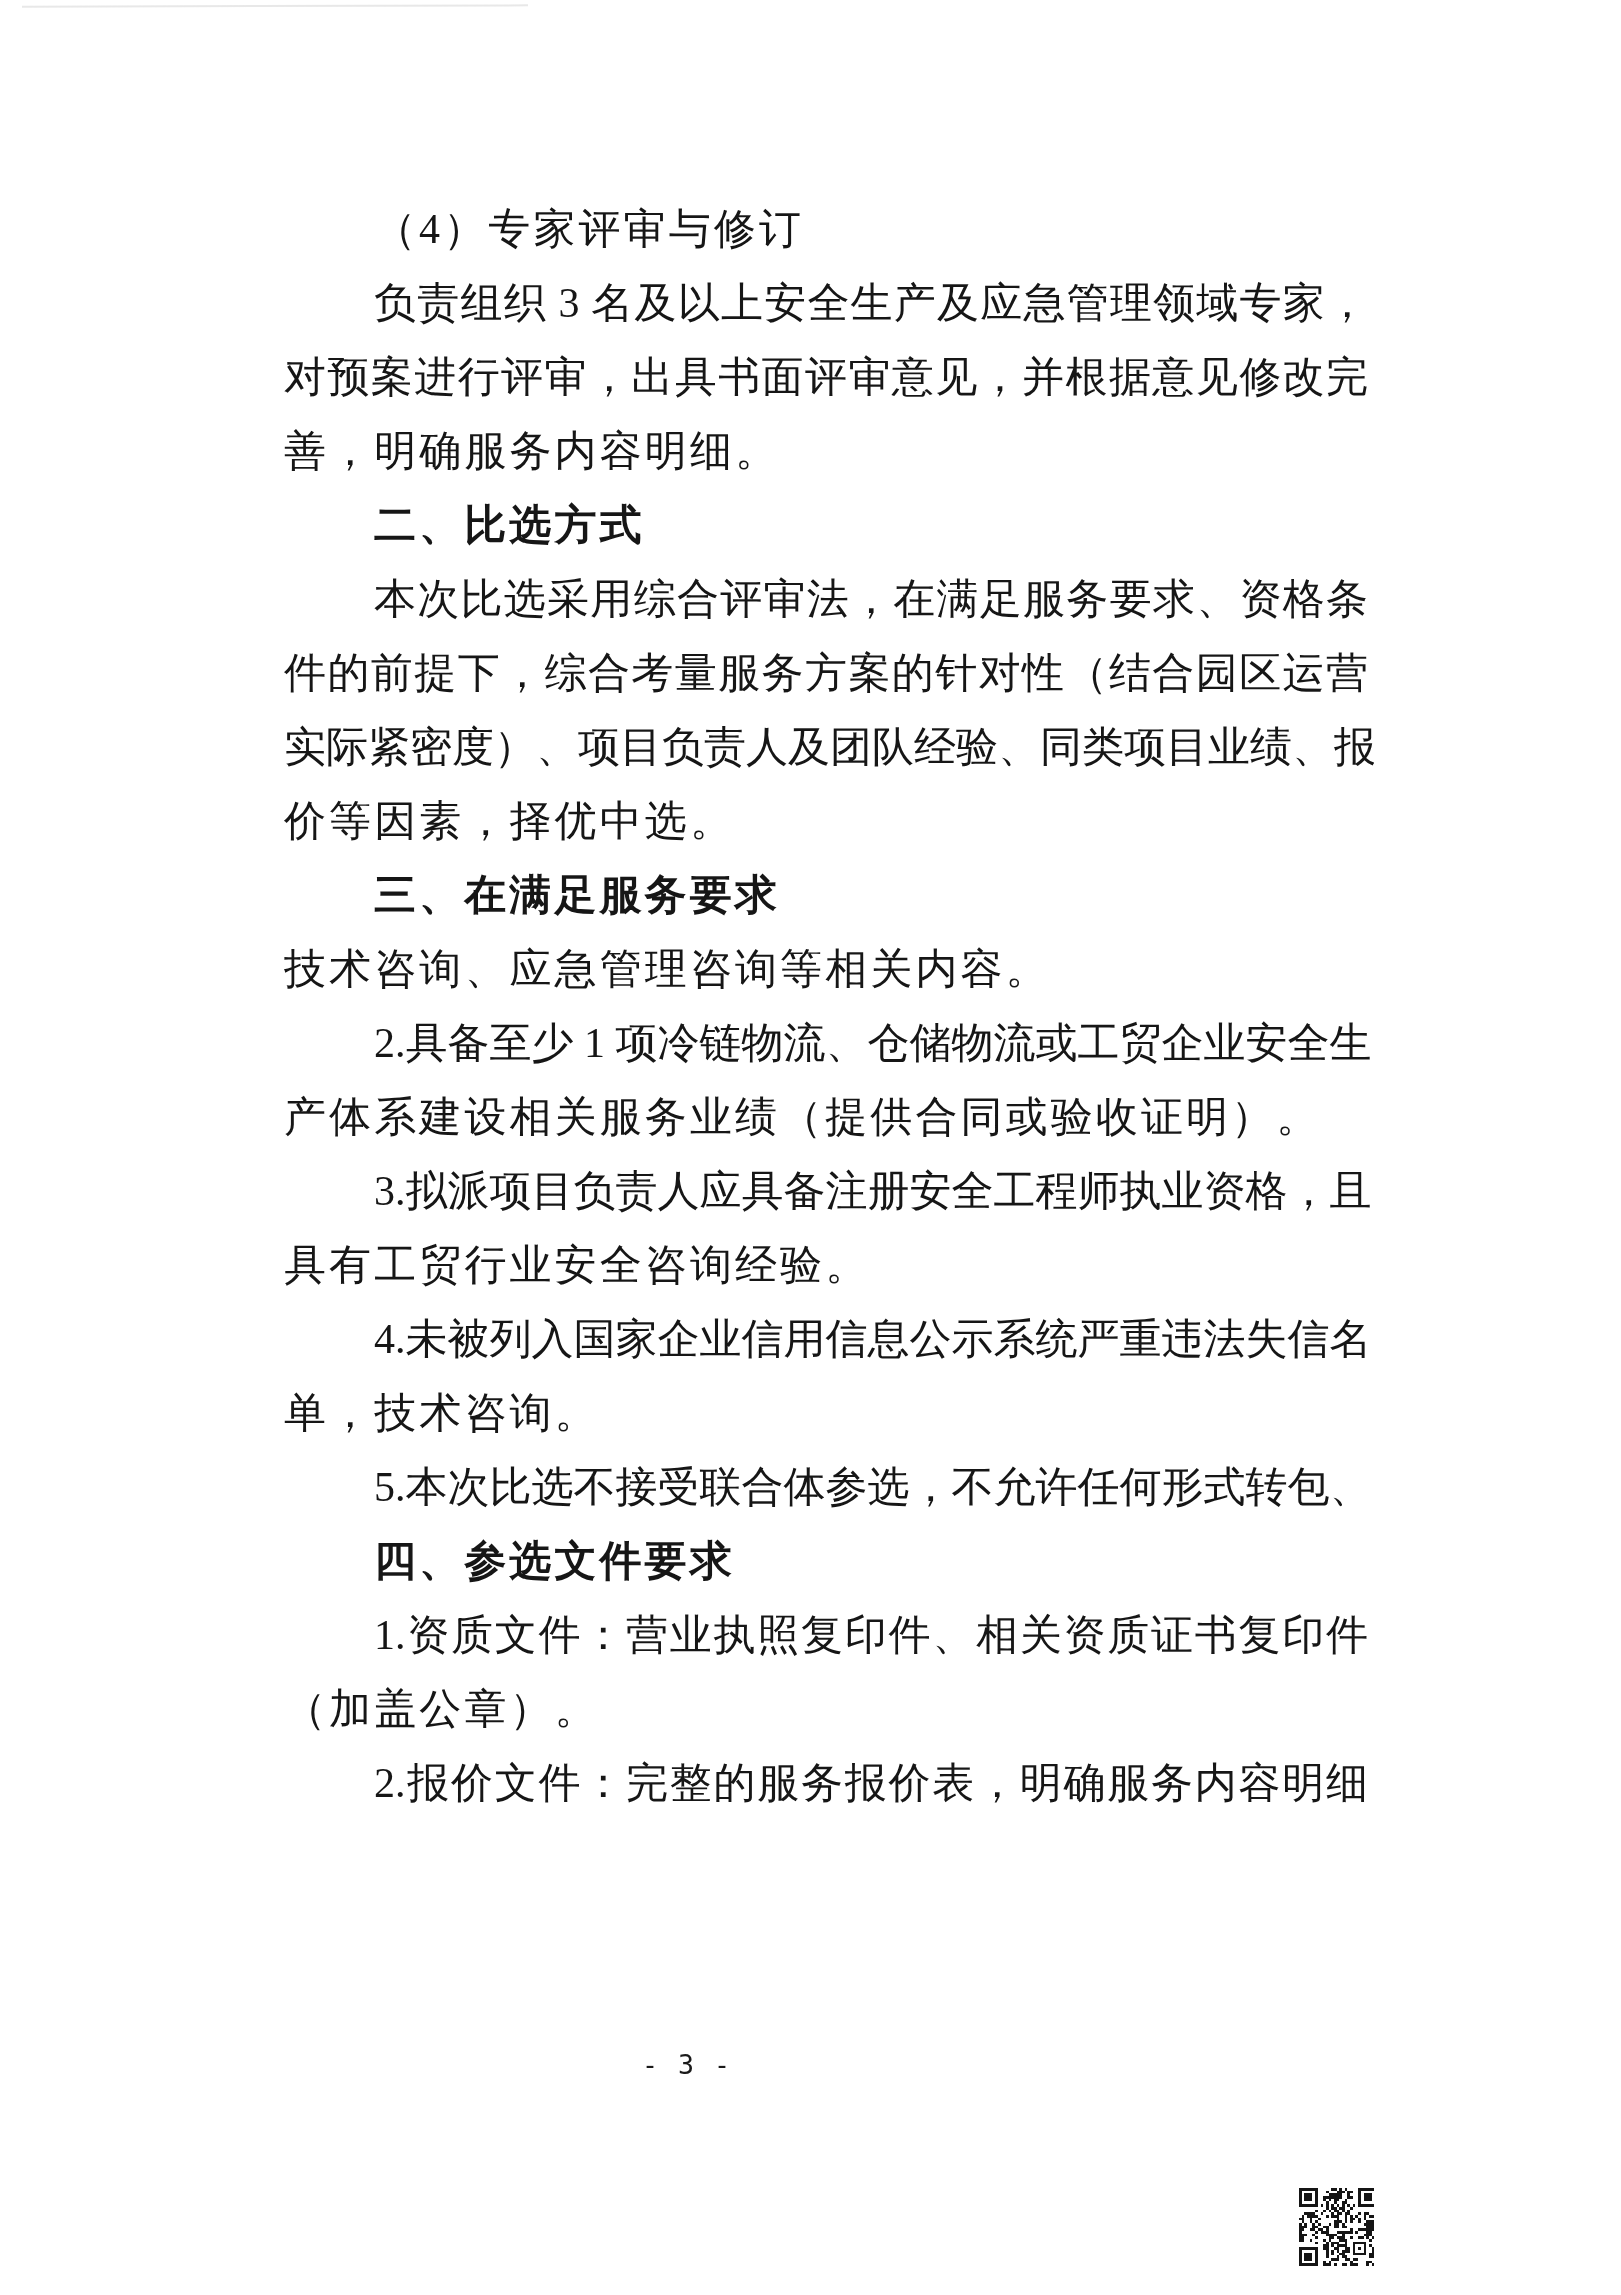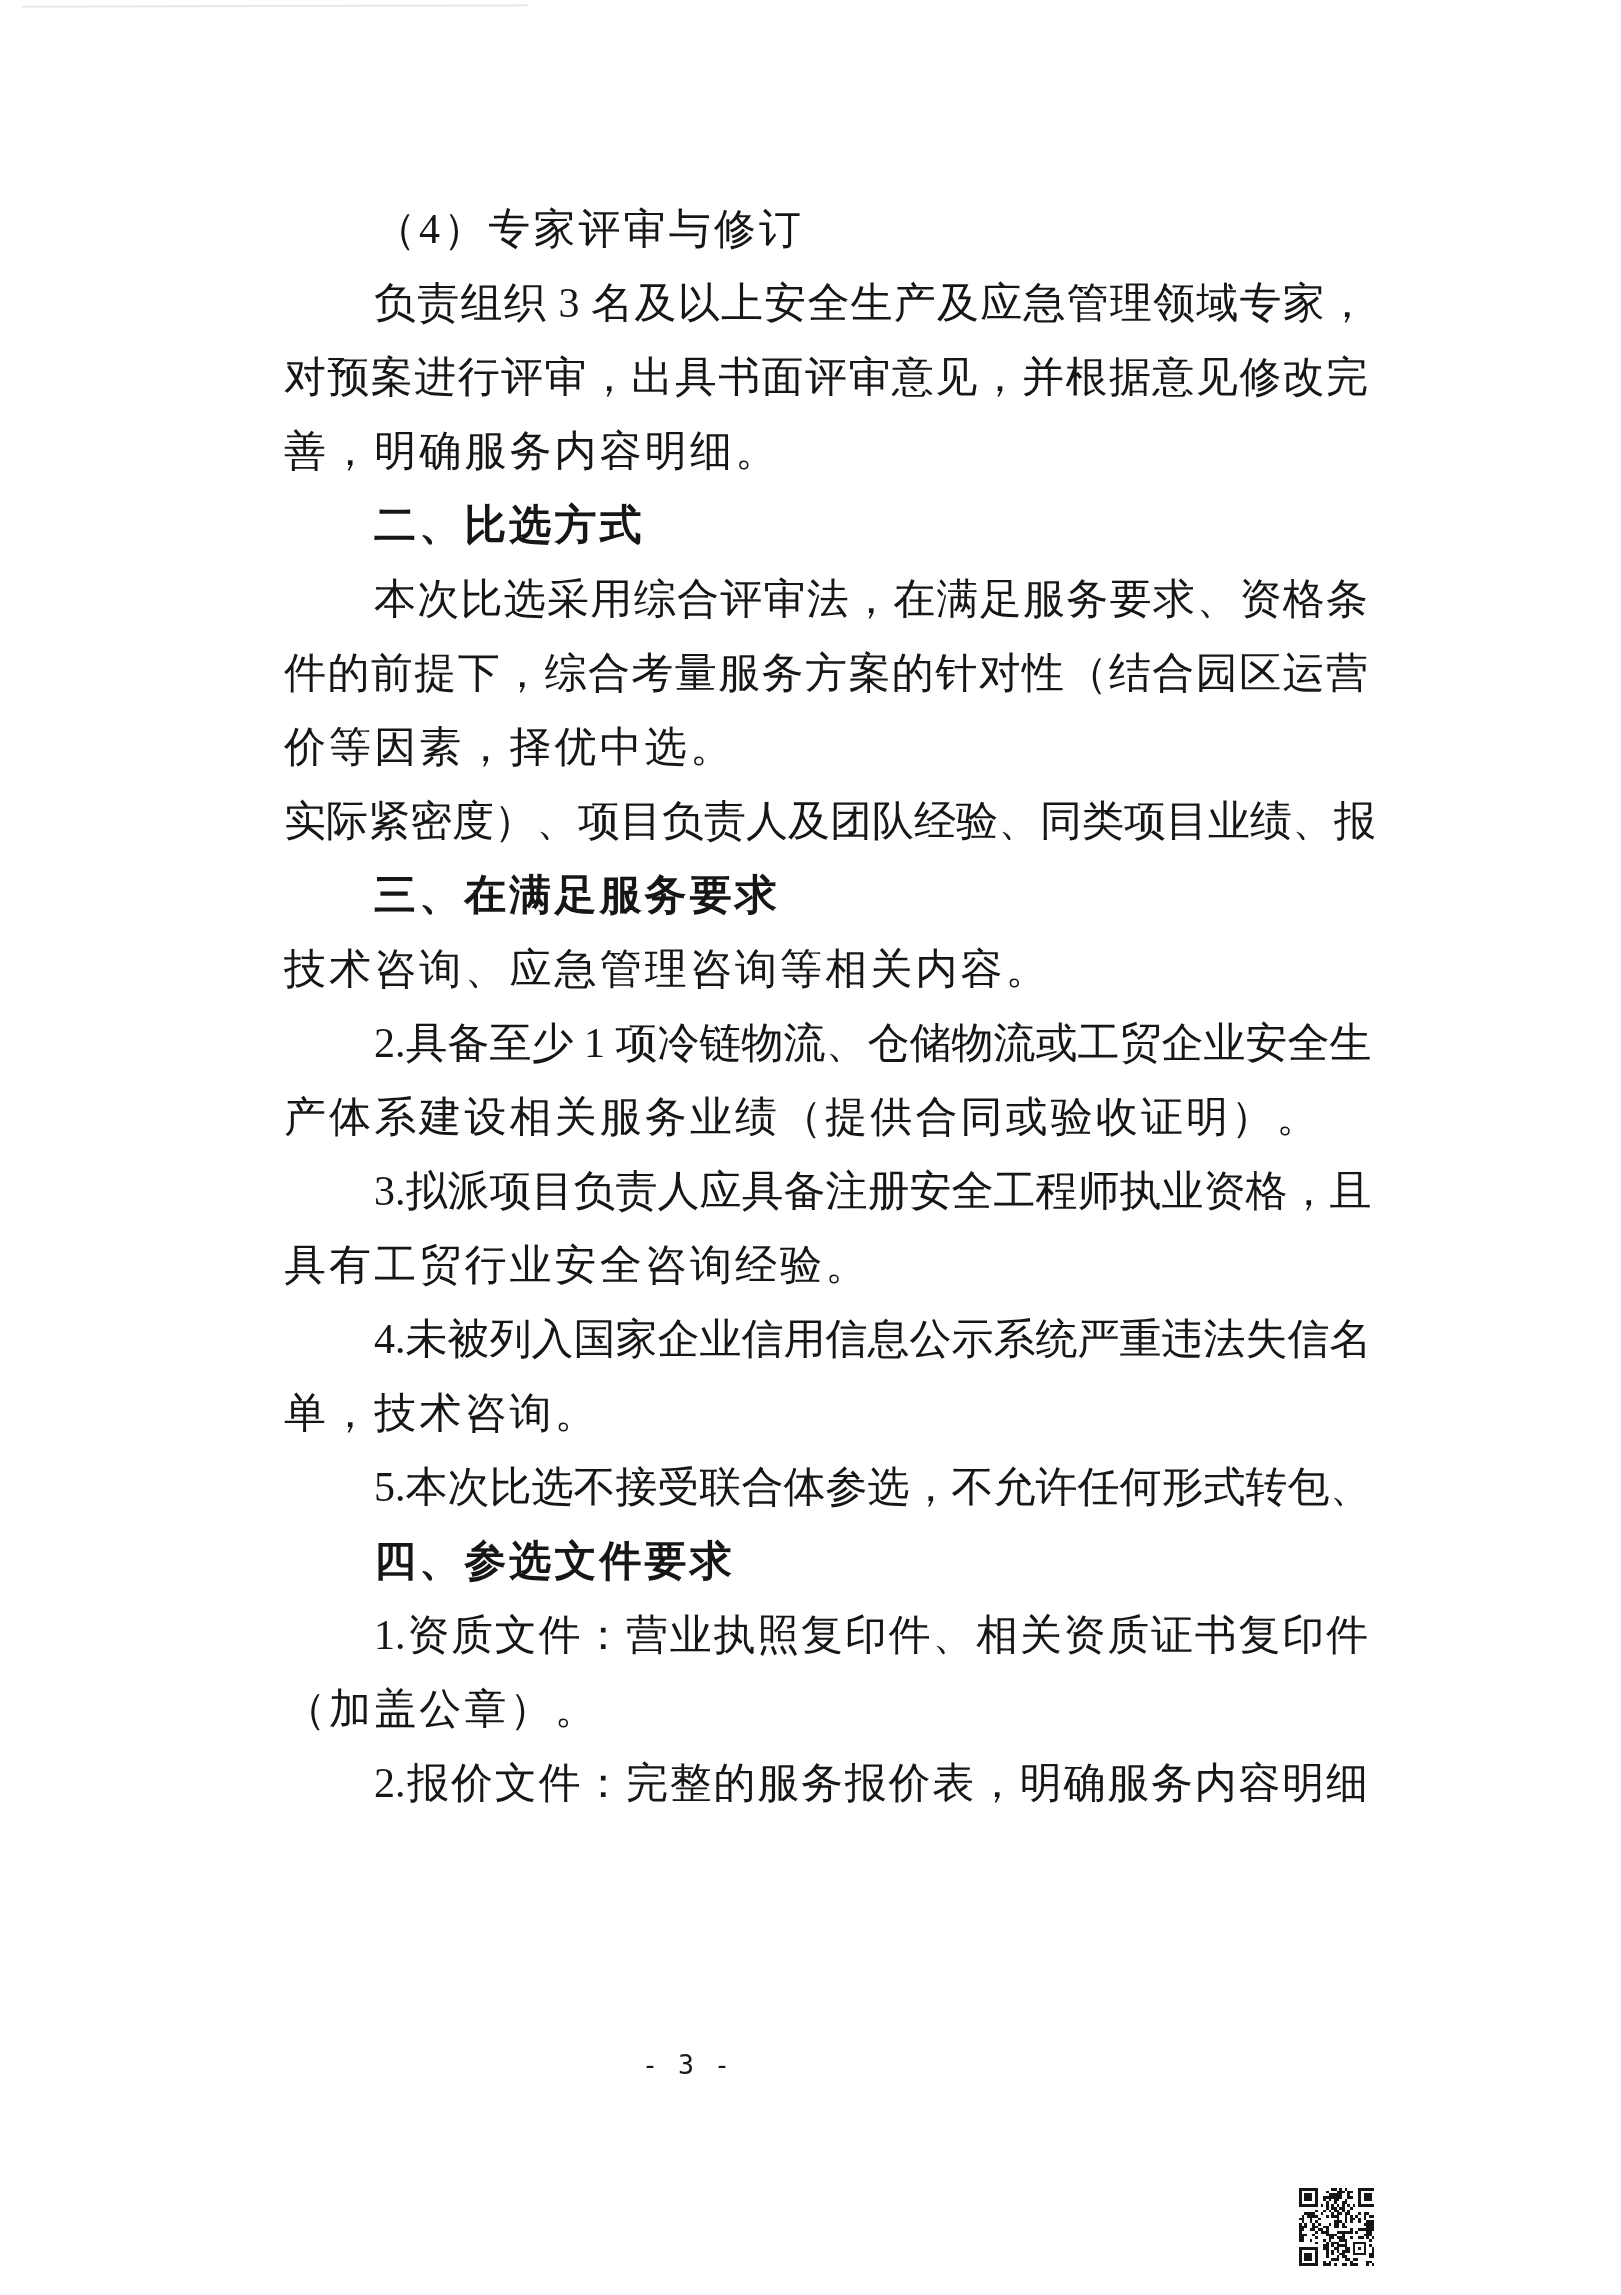--- a/index.html
+++ b/index.html
@@ -121,22 +121,22 @@
 
   <div class="doc">
 
   <div class="line indent">（4）专家评审与修订</div>
       <div class="line fill indent">负责组织 3 名及以上安全生产及应急管理领域专家，</div>
       <div class="line fill">对预案进行评审，出具书面评审意见，并根据意见修改完</div>
       <div class="line">善，明确服务内容明细。</div>
       <div class="line heading indent">二、比选方式</div>
       <div class="line fill indent">本次比选采用综合评审法，在满足服务要求、资格条</div>
       <div class="line fill">件的前提下，综合考量服务方案的针对性（结合园区运营</div>
+      <div class="line fill">实际紧密度）、项目负责人及团队经验、同类项目业绩、报</div>
       <div class="line">价等因素，择优中选。</div>
-      <div class="line fill">实际紧密度）、项目负责人及团队经验、同类项目业绩、报</div>
       <div class="line heading indent">三、在满足服务要求</div>
       <div class="line">技术咨询、应急管理咨询等相关内容。</div>
       <div class="line fill indent">2.具备至少 1 项冷链物流、仓储物流或工贸企业安全生</div>
       <div class="line">产体系建设相关服务业绩（提供合同或验收证明）。</div>
       <div class="line fill indent">3.拟派项目负责人应具备注册安全工程师执业资格，且</div>
       <div class="line">具有工贸行业安全咨询经验。</div>
       <div class="line fill indent">4.未被列入国家企业信用信息公示系统严重违法失信名</div>
       <div class="line">单，技术咨询。</div>
       <div class="line fill indent">5.本次比选不接受联合体参选，不允许任何形式转包、</div>
       <div class="line heading indent">四、参选文件要求</div>

